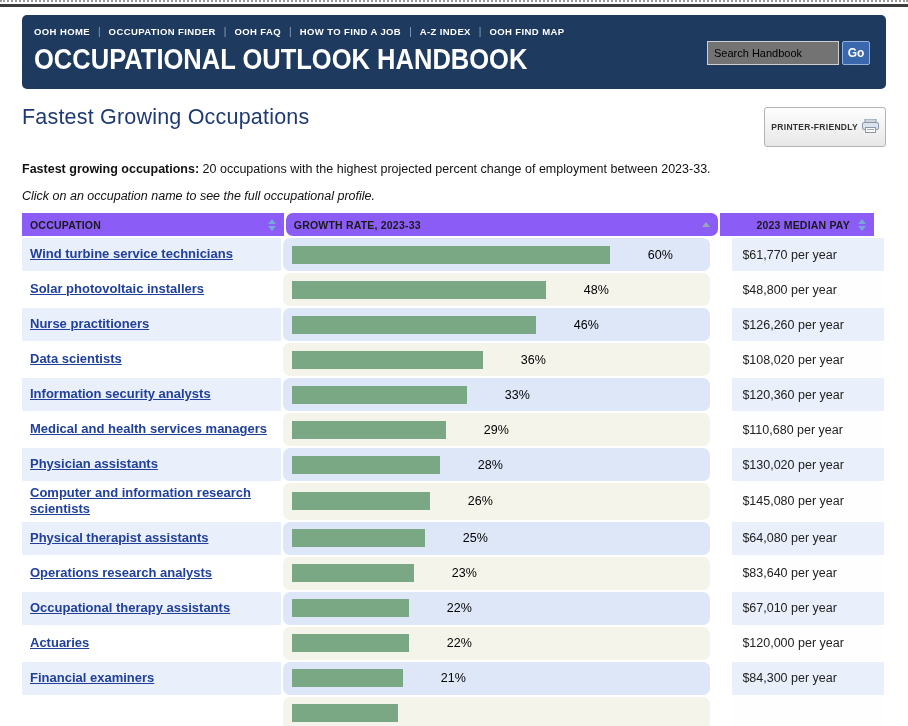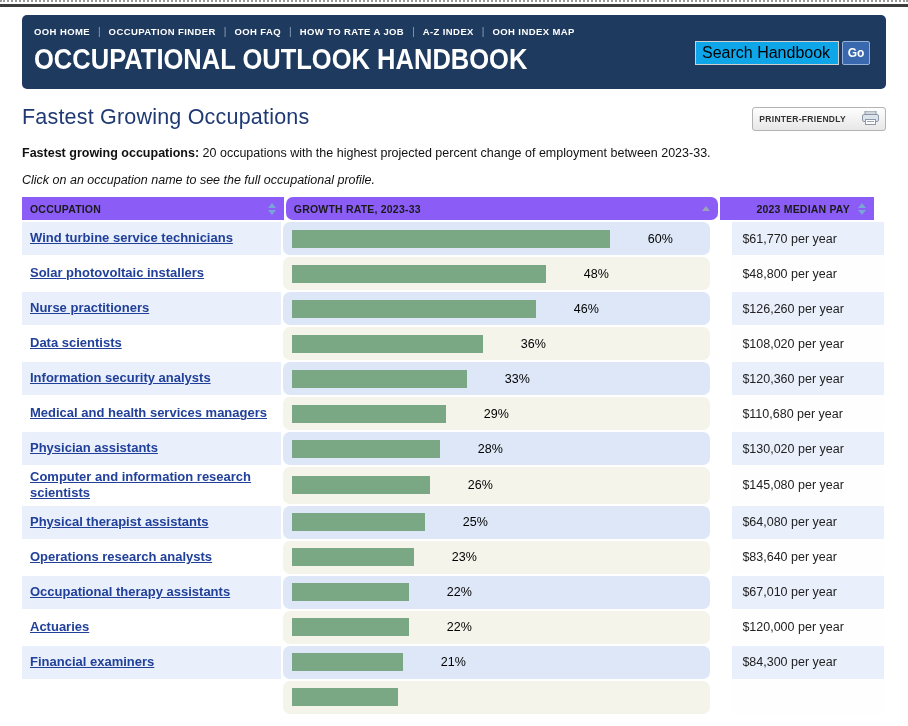--- a/index.html
+++ b/index.html
@@ -11,33 +11,33 @@
   
   .banner { position: relative; margin: 8px 22px 0 22px; height: 74px;
     background: #1e3a5f; border-radius: 5px; padding: 11px 14px 0 12px; }
   .banner-nav { display: flex; align-items: center; }
   .banner-nav a { color: #ffffff; font-size: 9.5px; font-weight: bold; letter-spacing: .4px;
     text-decoration: none; white-space: nowrap; }
   .nav-sep { color: #8fa3c0; font-size: 10px; margin: 0 8px; font-weight: normal; }
   .banner-title { display: inline-block; color: #ffffff; font-weight: bold; font-size: 29px;
     letter-spacing: 0px; margin-top: 6px; transform: scaleX(.88); transform-origin: left center; white-space: nowrap; }
   .search-wrap { position: absolute; top: 26px; right: 16px; display: flex; align-items: stretch; }
-  .search-input { width: 144px; height: 24px; border: 1px solid #cfcfcf; padding: 2px 6px;
-    font-size: 16px; font-family: inherit; color: #000; background: #0ea5e9; }
+  .search-input { width: 132px; height: 24px; border: 1px solid #cfcfcf; padding: 2px 6px;
+    font-size: 11px; font-family: inherit; color: #000; background: #737373; }
   .go-btn { width: 28px; height: 24px; margin-left: 3px; background: #3a68ae; color: #fff;
     font-size: 12px; font-weight: bold; border: 1px solid #93b2da; border-radius: 2px;
     font-family: inherit; cursor: pointer; line-height: 20px; text-align: center; }
 
   
   .content { position: relative; padding: 0 22px; }
   .title-row { display: flex; justify-content: space-between; align-items: flex-start; margin-top: 16px; }
   h1.page-title { color: #1f3a73; font-size: 21.5px; font-weight: normal; letter-spacing: .2px; }
-  .printer-btn { display: flex; align-items: center; gap: 16px; margin-top: 2px;
+  .printer-btn { display: flex; align-items: center; gap: 4px; margin-top: 2px;
     background: linear-gradient(#fefefe, #e7e7e7); border: 1px solid #b3b3b3; border-radius: 3px;
-    padding: 3px 6px; font-size: 8.5px; font-weight: bold; color: #333; letter-spacing: .3px;
+    padding: 11px 6px; font-size: 8.5px; font-weight: bold; color: #333; letter-spacing: .3px;
     font-family: inherit; cursor: pointer; }
   .intro { margin-top: 15px; font-size: 12.5px; color: #111; }
   .intro b { font-weight: bold; }
   .note { margin-top: 13px; font-size: 12.5px; font-style: italic; color: #111; }
 
   
   .occ-table { margin-top: 10px; width: 862px; }
   .thead { display: flex; }
   .th { background: #8b5cf6; height: 23px; display: flex; align-items: center;
     font-size: 10.5px; font-weight: bold; color: #1a1a1a; letter-spacing: .2px;
@@ -76,25 +76,25 @@
 <div class="top-artifact"></div>
 
 <div class="banner">
   <div class="banner-nav" id="bannerNav">
       <a href="#">OOH HOME</a>
       <span class="nav-sep">|</span>
       <a href="#">OCCUPATION FINDER</a>
       <span class="nav-sep">|</span>
       <a href="#">OOH FAQ</a>
       <span class="nav-sep">|</span>
-      <a href="#">HOW TO RATE A JOB</a>
+      <a href="#">HOW TO FIND A JOB</a>
       <span class="nav-sep">|</span>
       <a href="#">A-Z INDEX</a>
       <span class="nav-sep">|</span>
-      <a href="#">OOH INDEX MAP</a>
+      <a href="#">OOH FIND MAP</a>
     </div>
   <div class="banner-title">OCCUPATIONAL OUTLOOK HANDBOOK</div>
   <div class="search-wrap">
     <input class="search-input" type="text" value="Search Handbook" style="">
     <button class="go-btn">Go</button>
   </div>
 </div>
 
 <div class="content">
   <div class="title-row">

